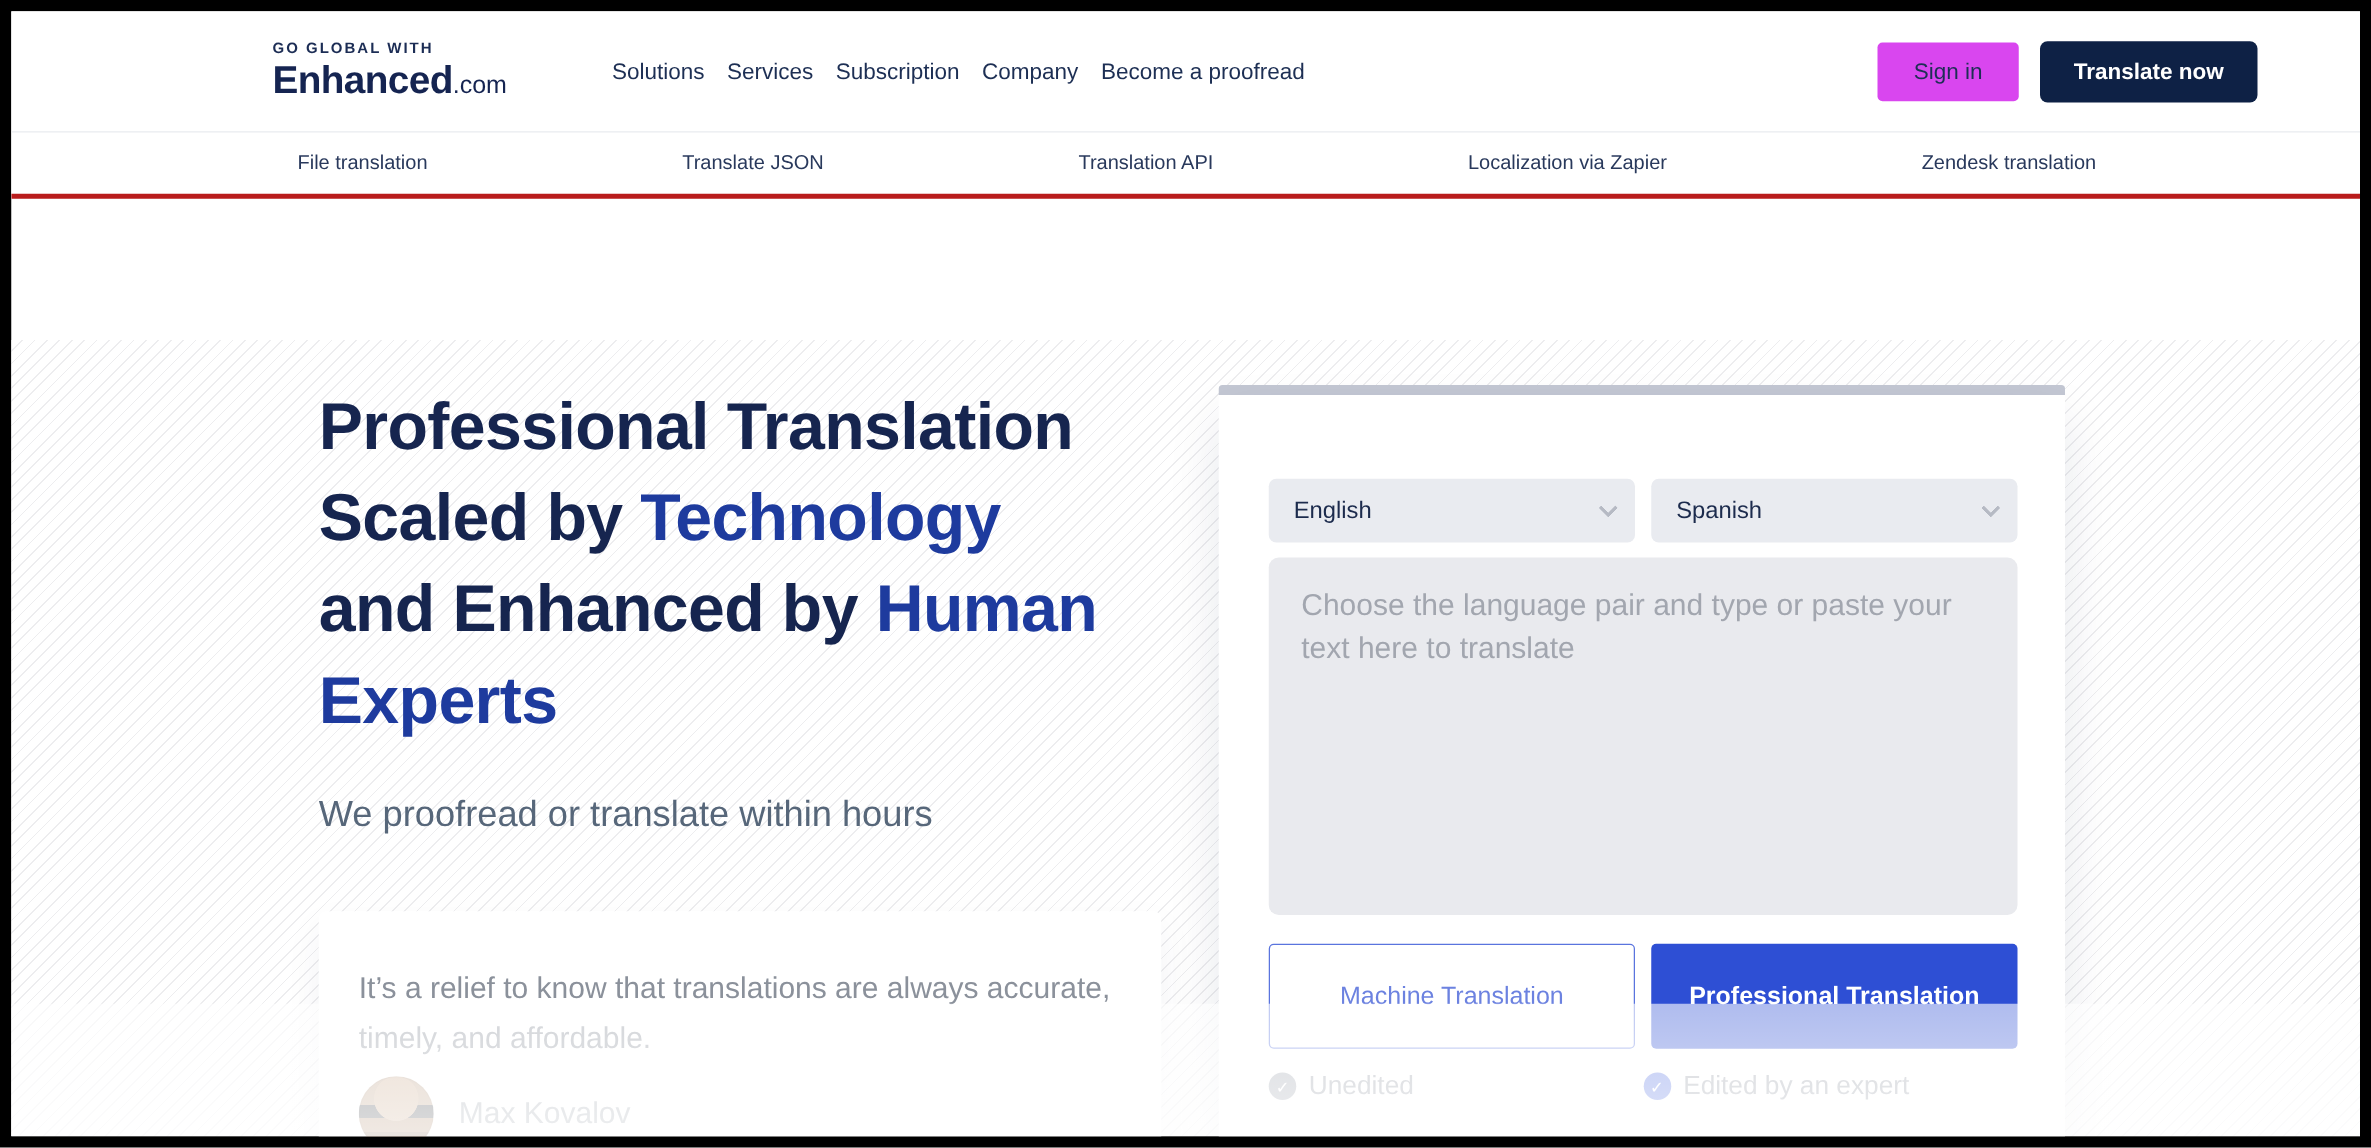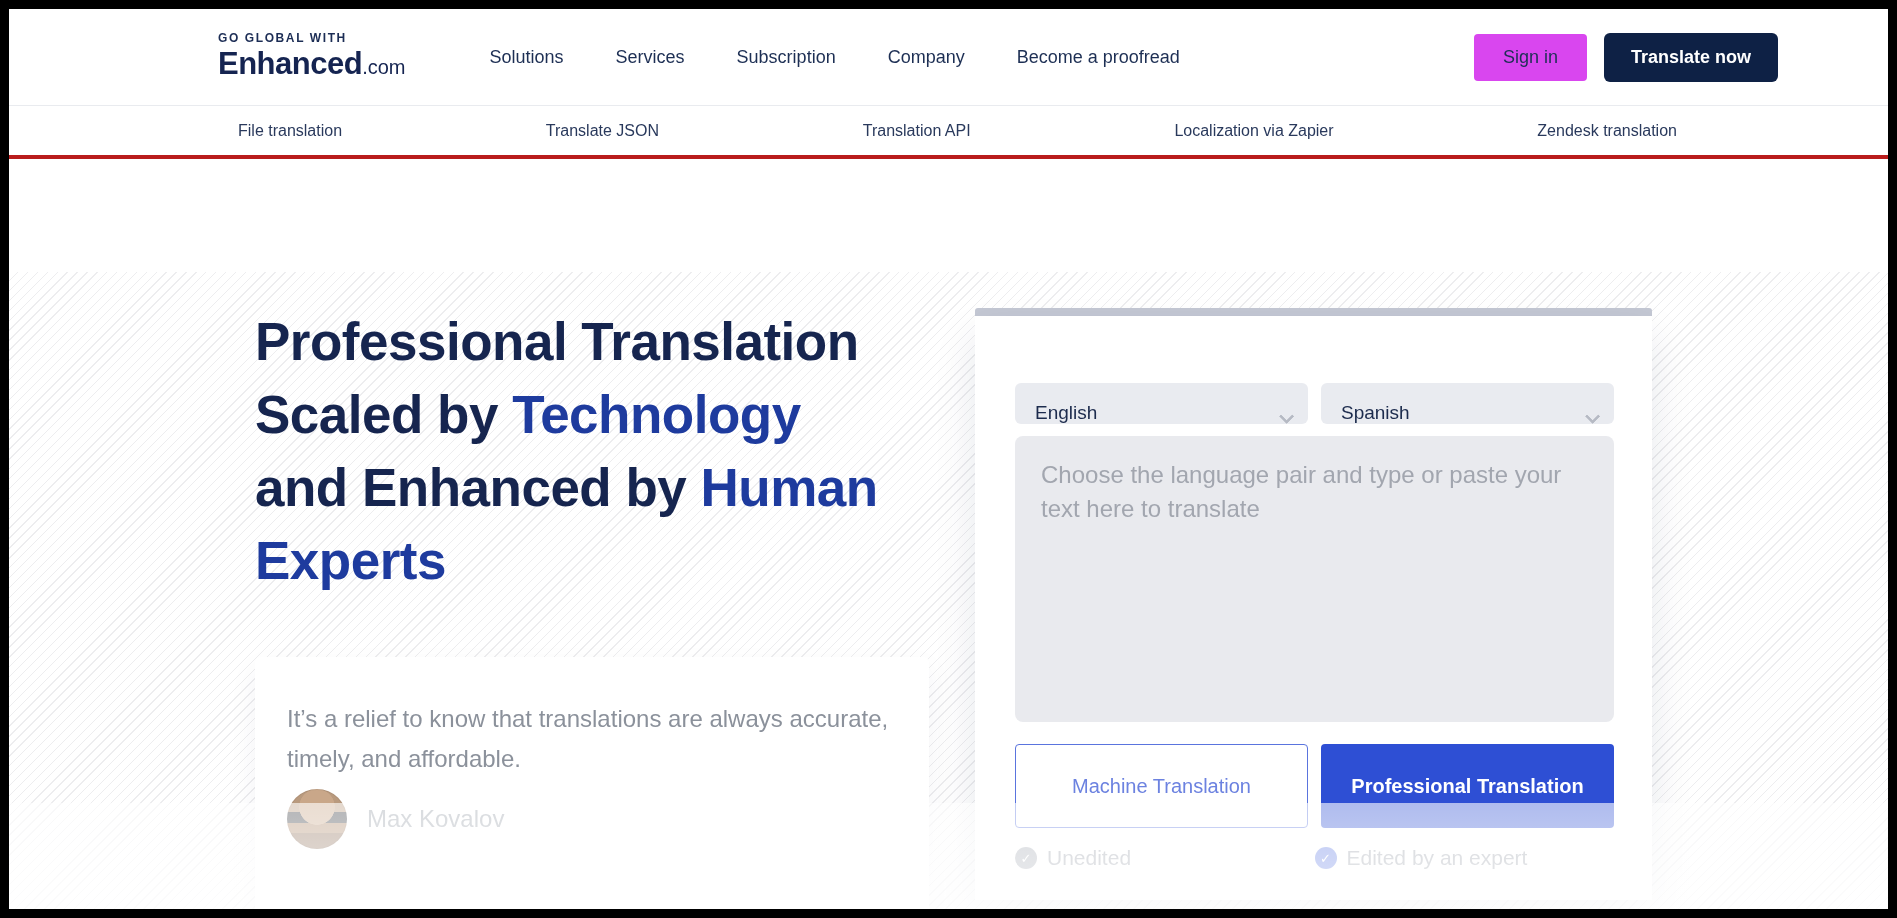--- a/index.html
+++ b/index.html
@@ -2,27 +2,27 @@
 <html><head>
 <meta charset="utf-8">
 <style>
   * { margin:0; padding:0; box-sizing:border-box; }
   html,body { width:1897px; height:918px; }
   body { background:#000; padding:9px; font-family:"Liberation Sans", sans-serif; }
   .page { position:relative; width:1879px; height:900px; background:#fff; overflow:hidden; }
 
   
   .topbar { position:absolute; top:0; left:0; right:0; height:96px;
-            display:flex; align-items:center; padding:0 110px 0 209px; background:#fff; z-index:5; }
+            display:flex; align-items:center; padding:0 82px 0 209px; background:#fff; z-index:5; }
   .logo { display:flex; flex-direction:column; line-height:1.15; cursor:pointer; }
   .logo-tagline { font-size:12px; letter-spacing:1.6px; color:#1c2d55; font-weight:bold; }
   .logo-main { color:#152451; }
   .logo-name { font-size:31px; font-weight:bold; letter-spacing:-0.5px; }
   .logo-tld { font-size:20px; font-weight:normal; }
-  .mainnav { display:flex; gap:52px; margin-left:84px; }
+  .mainnav { display:flex; gap:18px; margin-left:84px; }
   .mainnav .nav-link { font-size:18px; color:#1d2f54; cursor:pointer; white-space:nowrap; }
   .header-actions { margin-left:auto; display:flex; align-items:center; gap:17px; }
   .btn-signin { background:#d946ef; color:#1d2f54; font-size:18px; padding:13px 29px;
                 border:none; border-radius:4px; cursor:pointer; font-family:inherit; }
   .btn-translate-now { background:#0e2145; color:#fff; font-size:18px; font-weight:bold;
                 padding:14px 27px; border:none; border-radius:6px; cursor:pointer; font-family:Liberation Sans, sans-serif; }
 
   
   .subnav { position:absolute; top:96px; left:0; right:0; height:54px; background:#fff;
             border-top:1px solid #e9ebef; border-bottom:4px solid #b91c1c;
@@ -50,22 +50,22 @@
             box-shadow:inset 0 0 0 1px rgba(0,0,0,0.06); }
   .author-name { margin-left:20px; font-size:24px; color:#9aa1aa; }
 
   
   .widget { position:absolute; left:966px; top:36px; width:677px; }
   .widget-topbar { height:8px; background:#c3c7d3; border-radius:3px 3px 0 0; }
   .widget-body { background:#fff; padding:43px 38px 30px 40px; min-height:580px;
                  box-shadow:0 20px 40px rgba(20,30,70,0.10); }
   .widget-heading { font-size:30px; font-weight:bold; color:#2336d4; letter-spacing:-0.3px; }
   .lang-row { display:flex; gap:13px; margin-top:24px; }
-  .lang-select { width:293px; height:41px; background:#e9ebf0; border-radius:6px; cursor:pointer;
-                 display:flex; align-items:flex-end; justify-content:space-between; padding:0 18px 0 20px; }
+  .lang-select { width:293px; height:51px; background:#e9ebf0; border-radius:6px; cursor:pointer;
+                 display:flex; align-items:center; justify-content:space-between; padding:0 18px 0 20px; }
   .lang-label { font-size:19px; color:#1c2b4d; }
   .chevron { width:11px; height:11px; border-right:3px solid #b6bac4; border-bottom:3px solid #b6bac4;
              transform:rotate(45deg) translateY(-3px); border-radius:1px; }
   .source-textarea { margin-top:12px; width:599px; height:286px; background:#e9eaee; border:none;
              border-radius:8px; resize:none; padding:22px 26px; font-family:inherit;
              font-size:24px; line-height:34px; color:#3a4252; }
   .source-textarea::placeholder { color:#a2a6af; }
   .mode-row { display:flex; gap:13px; margin-top:18px; }
   .btn-machine { width:293px; height:84px; background:#fff; border:1px solid #5a74de; border-radius:4px;
              color:#6c82e0; font-size:20px; line-height:28px; cursor:pointer; font-family:inherit; }
@@ -113,20 +113,21 @@
     <span class="subnav-link">Translate JSON</span>
     <span class="subnav-link">Translation API</span>
     <span class="subnav-link">Localization via Zapier</span>
     <span class="subnav-link">Zendesk translation</span>
   </nav>
 
   <section class="hero">
 
     <div class="hero-left">
       <h1 class="hero-title"><span>Professional Translation Scaled by </span><span class="blue">Technology</span><span> and Enhanced by </span><span class="blue">Human Experts</span></h1>
+      <p class="hero-subtitle">We proofread or translate within hours</p>
 
       <div class="testimonial-card">
         <p class="quote">It’s a relief to know that translations are always accurate, timely, and affordable.</p>
         <div class="author-row">
           <div class="avatar"></div>
           <span class="author-name">Max Kovalov</span>
         </div>
       </div>
     </div>
 

